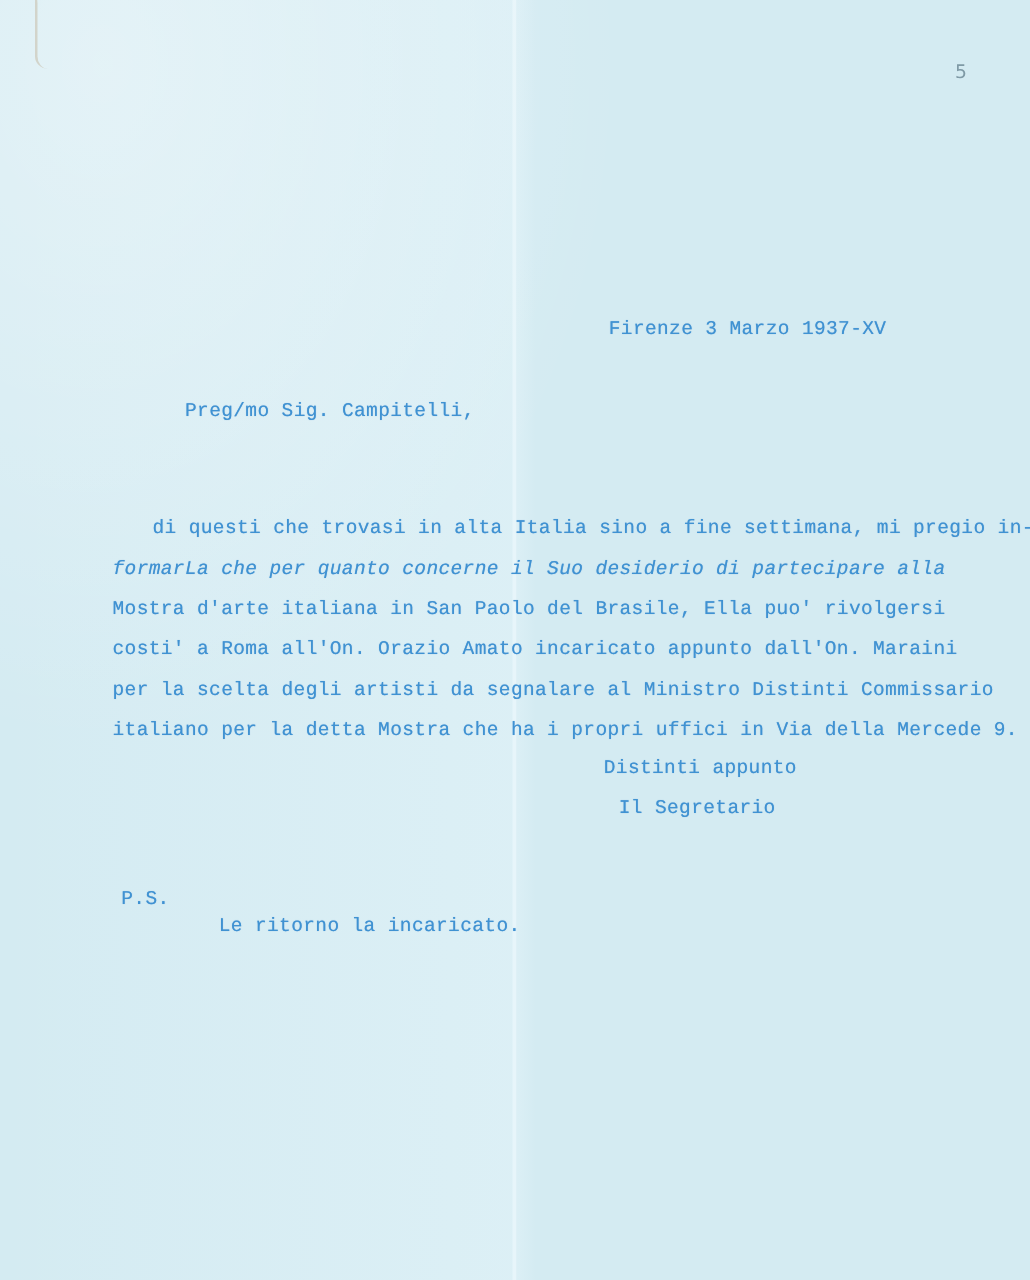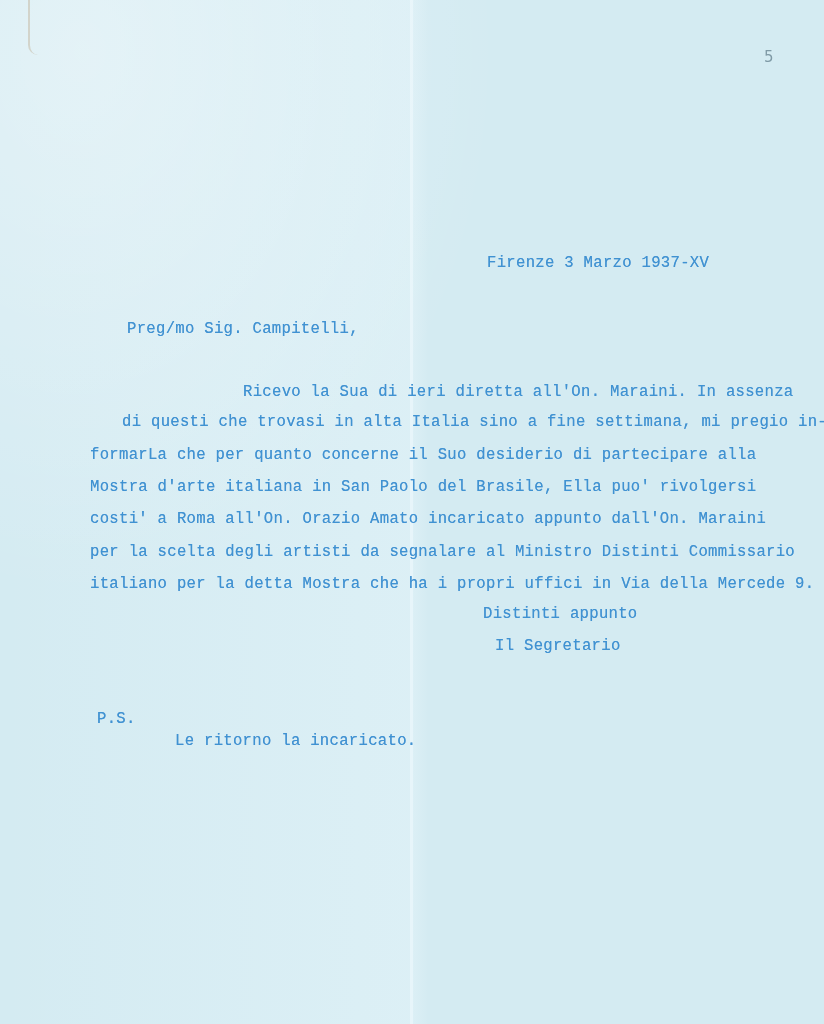--- a/index.html
+++ b/index.html
@@ -51,25 +51,25 @@
     }
     .line {
       position: absolute;
       white-space: pre;
       font-size: 15.6px;
       letter-spacing: 0.3px;
       color: #3f92d2;
       text-shadow: 0 0 0.6px rgba(40,120,200,0.6);
     }
     .date { top: 254px; left: 487px; }
-    .salutation { top: 320px; left: 127px; }
+    .salutation { top: 320px; left: 148px; }
     .body-line { left: 90px; }
     .l1 { top: 383px; left: 243px; }
     .l2 { top: 413px; margin-left: 32px; }
-    .l3 { top: 446px; }
+    .l3 { top: 446px; font-style: italic; }
     .l4 { top: 478px; }
     .l5 { top: 510px; }
     .l6 { top: 543px; }
     .l7 { top: 575px; }
     .closing { top: 605px; left: 483px; }
     .signature { top: 637px; left: 495px; text-align: center; }
     .ps-label { top: 710px; left: 97px; }
     .ps-text { top: 732px; left: 175px; }
   </style>
 </head>
@@ -78,21 +78,20 @@
 <div class="page">
   <div class="fold"></div>
   <div class="stain"></div>
 
   <div class="page-number">5</div>
 
   <div class="line date">Firenze 3 Marzo 1937-XV</div>
 
   <div class="line salutation">Preg/mo Sig. Campitelli,</div>
 
-  <div class="line l1">Ricevo la Sua di ieri diretta all'On. Maraini. In assenza</div>
   <div class="line body-line l2">di questi che trovasi in alta Italia sino a fine settimana, mi pregio in-</div>
   <div class="line body-line l3">formarLa che per quanto concerne il Suo desiderio di partecipare alla</div>
   <div class="line body-line l4">Mostra d'arte italiana in San Paolo del Brasile, Ella puo' rivolgersi</div>
   <div class="line body-line l5">costi' a Roma all'On. Orazio Amato incaricato appunto dall'On. Maraini</div>
   <div class="line body-line l6">per la scelta degli artisti da segnalare al Ministro Distinti Commissario</div>
   <div class="line body-line l7">italiano per la detta Mostra che ha i propri uffici in Via della Mercede 9.</div>
 
   <div class="line closing">Distinti appunto</div>
   <div class="line signature">Il Segretario</div>
 

